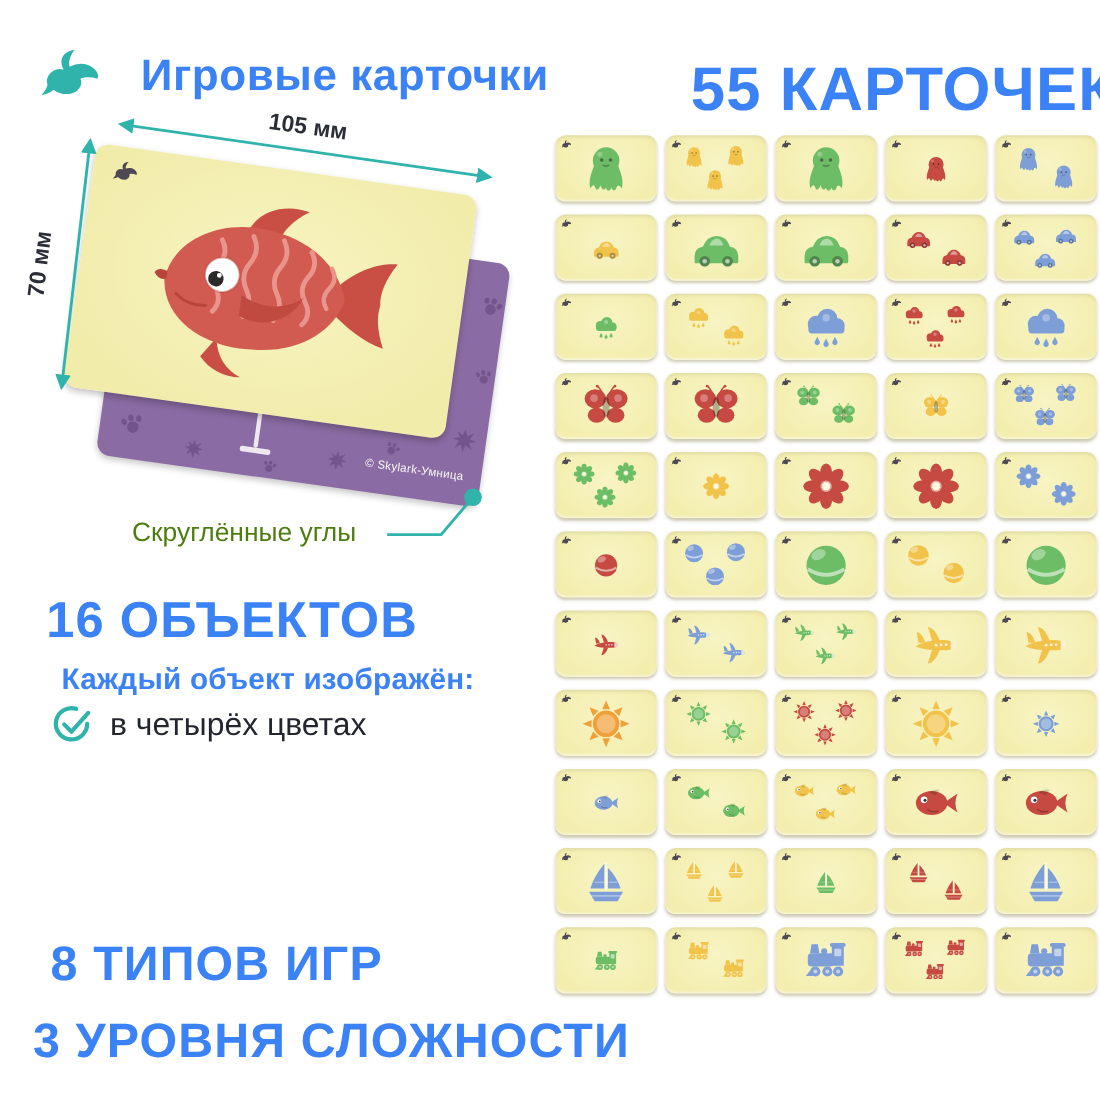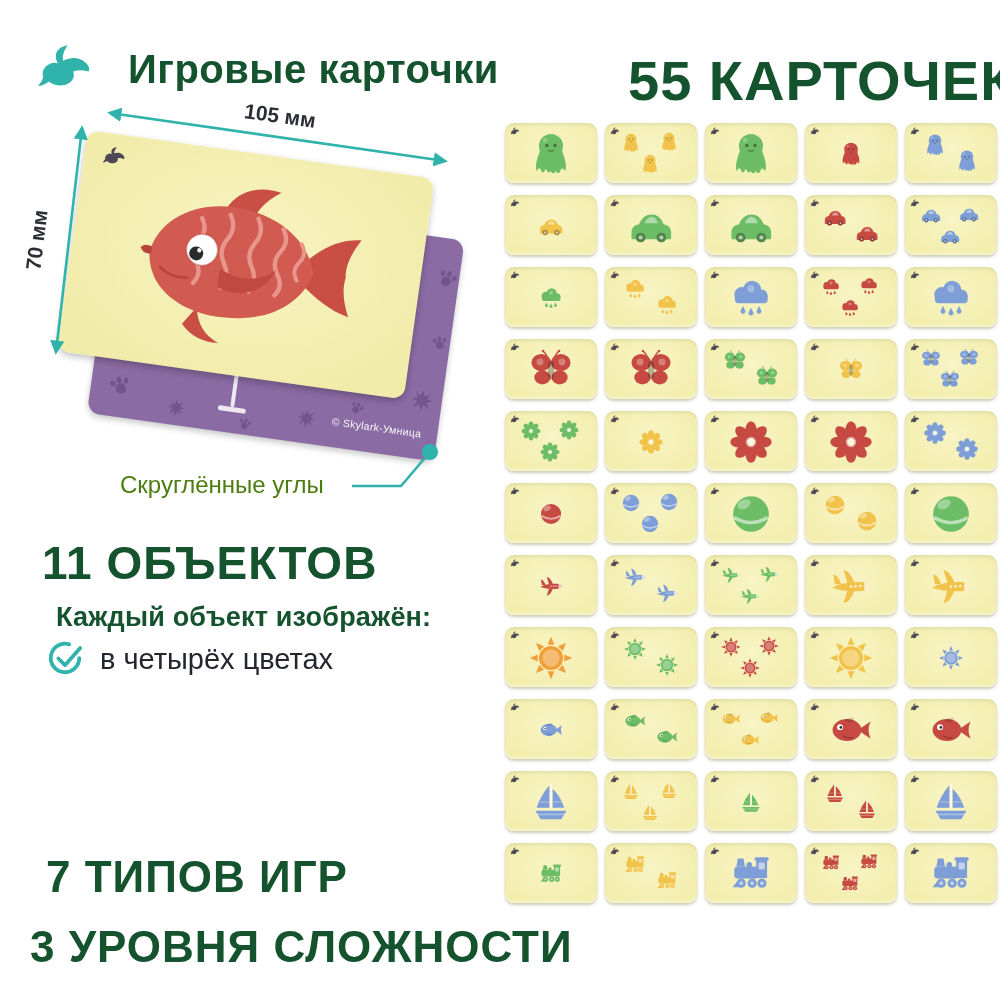--- a/index.html
+++ b/index.html
@@ -1,19 +1,19 @@
 <!DOCTYPE html>
 <html><head>
 <meta charset="utf-8">
 <style>
   html,body{margin:0;padding:0;background:#ffffff;}
   .stage{position:relative;width:1000px;height:1001px;background:#ffffff;overflow:hidden;
          font-family:"Liberation Sans",sans-serif;}
   
-  .teal-head{position:absolute;color:#14532d;font-weight:bold;letter-spacing:1px;white-space:nowrap;}
+  .teal-head{position:absolute;color:#3b82f6;font-weight:bold;letter-spacing:1px;white-space:nowrap;}
   .page-title{left:128px;top:47px;font-size:40px;letter-spacing:.5px;}
   .h55{left:628px;top:48px;font-size:56px;}
   .h11{left:42px;top:536px;font-size:46px;}
   .sub-head{left:56px;top:602px;font-size:27px;letter-spacing:.2px;}
   .h8{left:46px;top:852px;font-size:44px;}
   .h3{left:30px;top:922px;font-size:44px;}
   
   .logo{position:absolute;left:36px;top:42px;width:58px;height:50px;color:#2fb3ab;}
   
   .sample-back{position:absolute;left:118px;top:192px;width:350px;height:223px;border-radius:12px;
@@ -254,31 +254,31 @@
     </defs>
     <line x1="110" y1="23" x2="445" y2="71" stroke="#2fb3ab" stroke-width="2.6" marker-start="url(#arrow)" marker-end="url(#arrow)"></line>
     <line x1="82" y1="38" x2="56" y2="262" stroke="#2fb3ab" stroke-width="2.6" marker-start="url(#arrow)" marker-end="url(#arrow)"></line>
     <polyline points="430,362 401,396 352,396" stroke="#2fb3ab" stroke-width="2.6" fill="none"></polyline>
     <circle cx="430" cy="362" r="8" fill="#2fb3ab"></circle>
   </svg>
   <div class="dim-label dim-w">105 мм</div>
   <div class="dim-label dim-h">70 мм</div>
   <div class="corner-note">Скруглённые углы</div>
 
-  <div class="teal-head h11">11 ОБЪЕКТОВ</div>
+  <div class="teal-head h11">16 ОБЪЕКТОВ</div>
   <div class="teal-head sub-head">Каждый объект изображён:</div>
 
   <div class="feature" style="top:640px">
     <svg class="chk" viewBox="0 0 40 40">
         <use href="#sym-check"></use>
       </svg>
     <span class="lbl">в четырёх цветах</span>
   </div>
 
-  <div class="teal-head h8">7 ТИПОВ ИГР</div>
+  <div class="teal-head h8">8 ТИПОВ ИГР</div>
   <div class="teal-head h3">3 УРОВНЯ СЛОЖНОСТИ</div>
 
   <div class="teal-head h55">55 КАРТОЧЕК</div>
   <div class="cards-grid">
       <div class="mini-card">
         <svg class="mark" viewBox="0 0 64 52">
           <use href="#sym-logobird"></use>
         </svg>
         <svg class="obj" viewBox="0 0 40 40" style="left:50%;top:52%;width:46px;height:46px;color:#6cbd65">
           <use href="#sym-octopus"></use>

